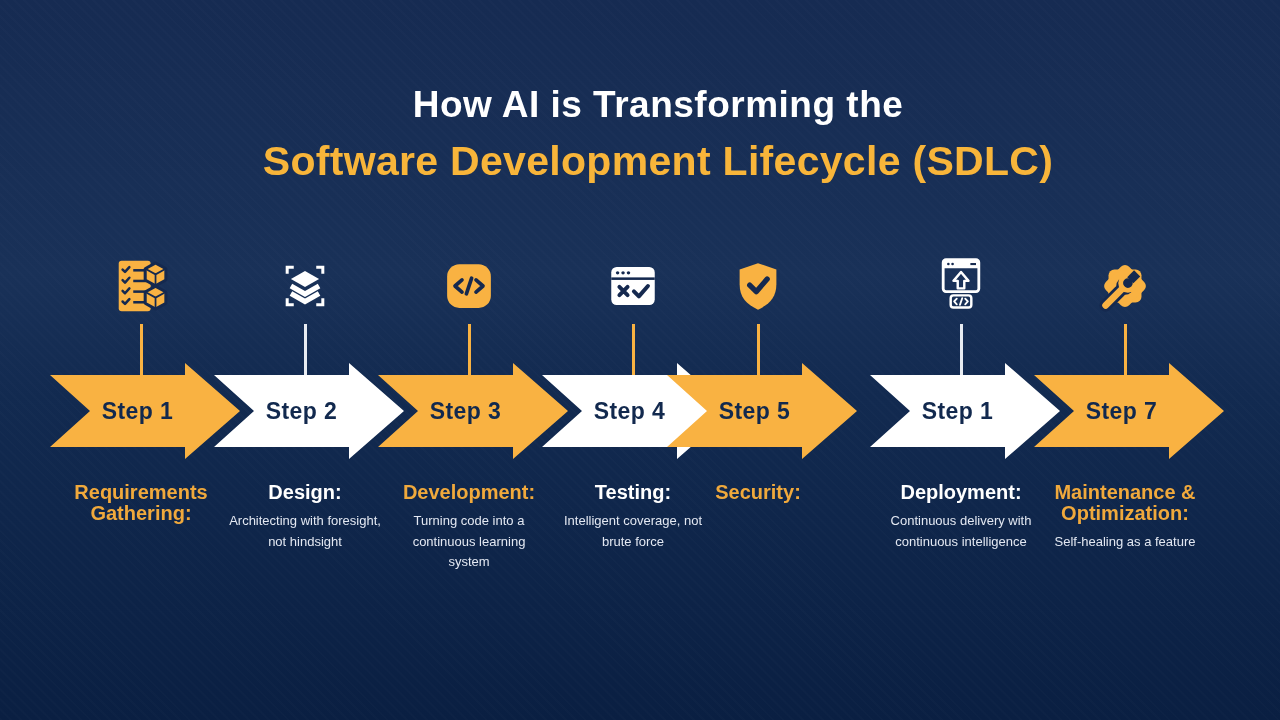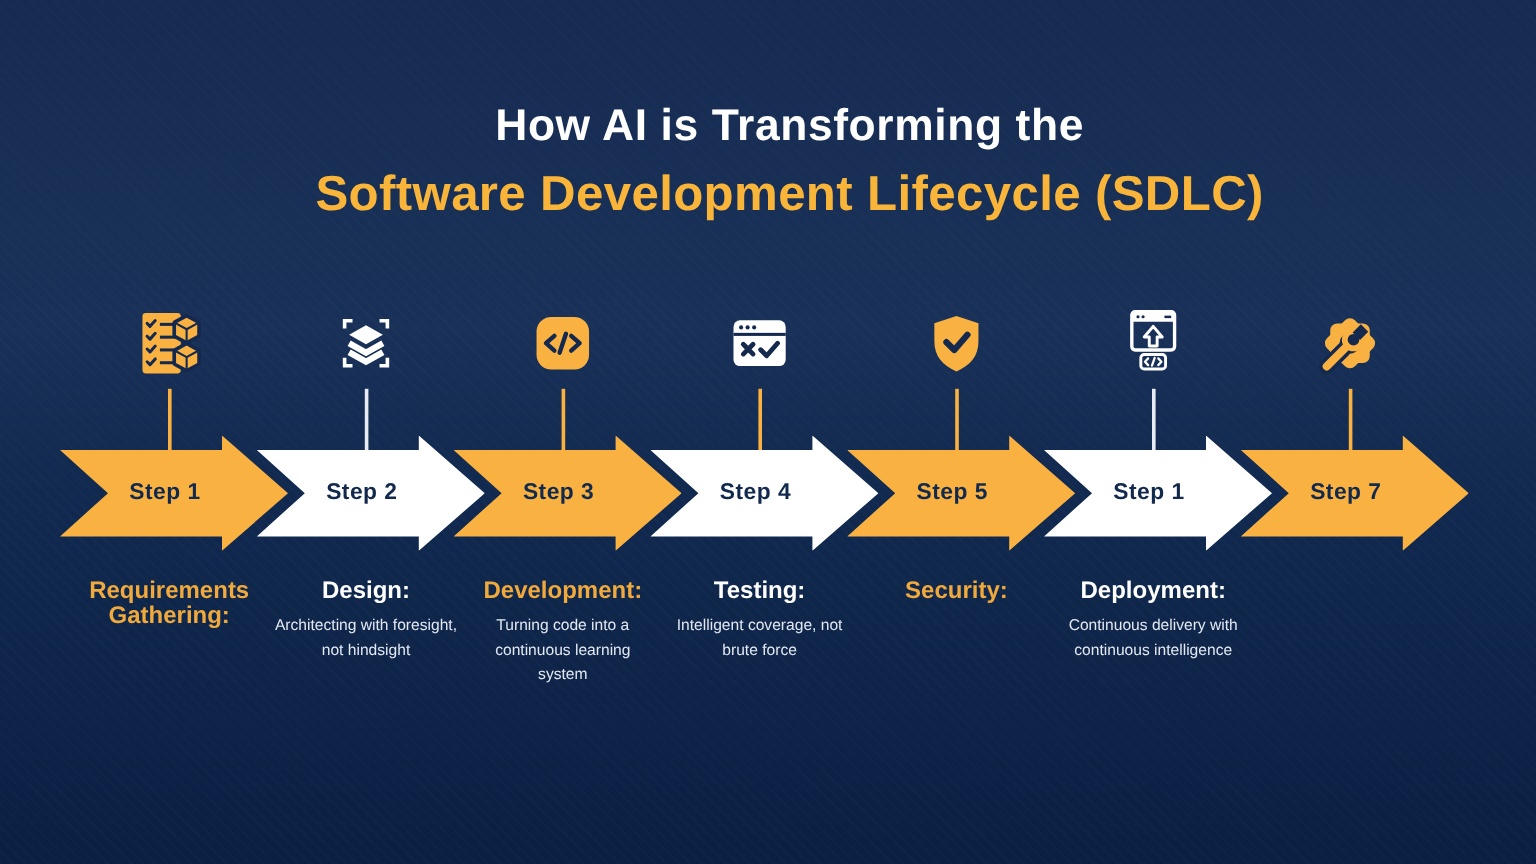--- a/index.html
+++ b/index.html
@@ -25,21 +25,21 @@
   .connector-white .connector{background:#e8ecf2;}
   .arrow{
     position:absolute;left:-9px;top:115px;width:190px;height:96px;
     clip-path:polygon(0px 12px,135px 12px,135px 0px,190px 48px,135px 96px,135px 84px,0px 84px,40px 48px);
   }
   .variant-yellow .arrow{background:#f9b242;}
   .variant-white .arrow{background:#ffffff;}
   .arrow-label{
     position:absolute;left:30px;top:0;width:115px;height:96px;
     display:flex;align-items:center;justify-content:center;
-    color:#12294e;font-size:19px;font-weight:700;letter-spacing:0.4px;
+    color:#12294e;font-size:23px;font-weight:700;letter-spacing:0.4px;
   }
   .desc{position:absolute;top:234px;left:0;width:164px;text-align:center;}
   .heading{font-size:20px;font-weight:700;line-height:21px;margin:0 auto;max-width:164px;}
   .variant-yellow .heading{color:#f0a93c;}
   .variant-white .heading{color:#ffffff;}
   .body-text{font-size:13px;line-height:20.5px;color:#e3e8f2;margin:8px auto 0;max-width:152px;font-weight:400;}
   svg{display:block;}
 </style>
 </head>
 <body>
@@ -150,21 +150,21 @@
     <div class="connector"></div>
     <div class="arrow">
       <span class="arrow-label">Step 4</span>
     </div>
     <div class="desc">
       <div class="heading">Testing:</div>
       <div class="body-text">Intelligent coverage, not brute force</div>
     </div>
   </div>
 
-  <div class="step-col variant-yellow connector-yellow" style="left:715px">
+  <div class="step-col variant-yellow connector-yellow" style="left:676px">
     <div class="icon-box">
       <svg width="56" height="56" viewBox="0 0 64 64">
         <path d="M32 6 L53 13 V30 C53 45 45 53 32 59 C19 53 11 45 11 30 V13 Z" fill="#f9b242"></path>
         <path d="M22.5 31 l7.5 7.5 L42.5 24" stroke="#15294f" stroke-width="6" fill="none" stroke-linecap="round" stroke-linejoin="round"></path>
       </svg>
     </div>
     <div class="connector"></div>
     <div class="arrow">
       <span class="arrow-label">Step 5</span>
     </div>
@@ -214,15 +214,19 @@
         <path d="M12 52 L26.5 37.5" stroke="#15294f" stroke-width="13" stroke-linecap="round"></path>
         <path d="M12 52 L29 35" stroke="#f9b242" stroke-width="7" stroke-linecap="round"></path>
         <circle cx="35" cy="29" r="7.5" fill="none" stroke="#f9b242" stroke-width="5"></circle>
         <rect x="36.5" y="17.5" width="9" height="10" fill="#15294f" transform="rotate(45 41 22.5)"></rect>
       </svg>
     </div>
     <div class="connector"></div>
     <div class="arrow">
       <span class="arrow-label">Step 7</span>
     </div>
+    <div class="desc">
+      <div class="heading">Maintenance &amp; Optimization:</div>
+      <div class="body-text">Self-healing as a feature</div>
+    </div>
   </div>
 
 </div>
 
 </body></html>

